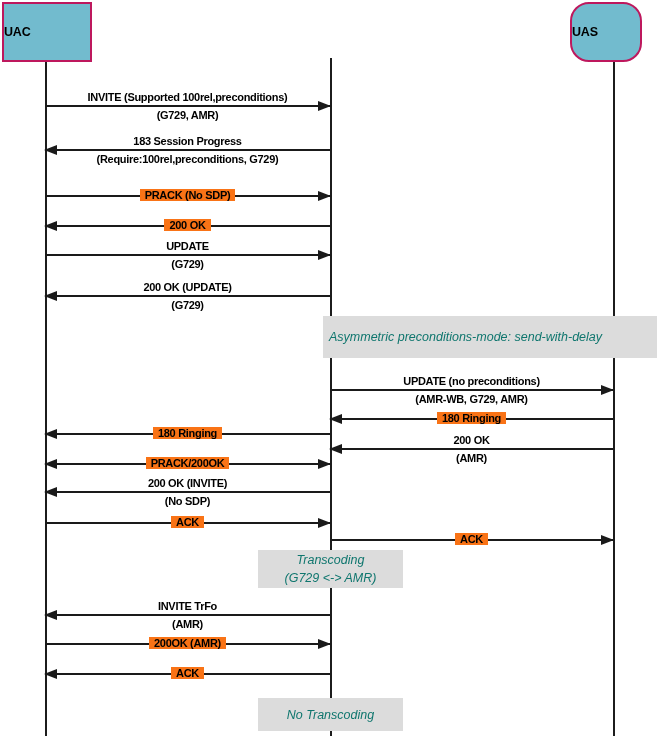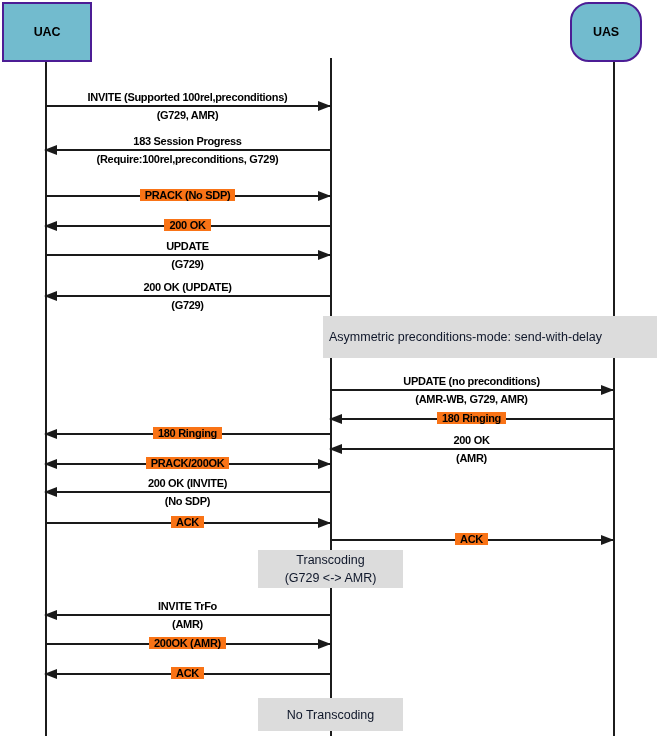--- a/index.html
+++ b/index.html
@@ -4,40 +4,40 @@
 <style>
   html,body{margin:0;padding:0;background:#fff;}
   #stage{
     position:relative;width:661px;height:736px;background:#fff;overflow:hidden;
     font-family:"Liberation Sans","DejaVu Sans",sans-serif;
   }
   
   .lifeline{position:absolute;top:58px;bottom:0;width:1.5px;background:#1c1c1c;}
   
   .actor{
-    position:absolute;top:2px;height:56px;background:#72bbce;border:2px solid #4c1d95;
-    display:flex;align-items:center;justify-content:center;
+    position:absolute;top:2px;height:56px;background:#72bbce;border:2px solid #be185d;
+    display:flex;align-items:center;
     font-weight:bold;font-size:12.5px;color:#000;letter-spacing:-0.2px;z-index:3;
   }
   
   .msg{position:absolute;height:0;z-index:2;}
   .m-line{position:absolute;left:0;right:0;top:-1px;border-top:2px solid #1a1a1a;}
   .ah{position:absolute;width:0;height:0;top:-5.5px;border-top:5px solid transparent;border-bottom:5px solid transparent;}
   .ah.right{right:-1px;border-left:13px solid #1a1a1a;}
   .ah.left{left:-1px;border-right:13px solid #1a1a1a;}
   .lbl{position:absolute;left:0;right:0;text-align:center;font-weight:bold;
        font-size:11px;letter-spacing:-0.3px;color:#000;white-space:nowrap;line-height:13px;}
   .lbl.above{bottom:2px;}
   .lbl.below{top:3px;}
   .lbl.online{top:-7px;}
   .lbl.online span{background:#f97316;padding:0 5px;}
   
   .note{
-    position:absolute;background:#dcdcdc;z-index:4;
-    font-size:12.5px;color:#0f172a;line-height:18px;
+    position:absolute;background:#dcdcdc;z-index:4;font-style:italic;
+    font-size:12.5px;color:#0f766e;line-height:18px;
     display:flex;flex-direction:column;justify-content:center;
   }
   .note.left-align{align-items:flex-start;padding-left:6px;}
   .note.center{align-items:center;text-align:center;}
 </style>
 </head>
 <body>
 
 <div id="stage">
 

